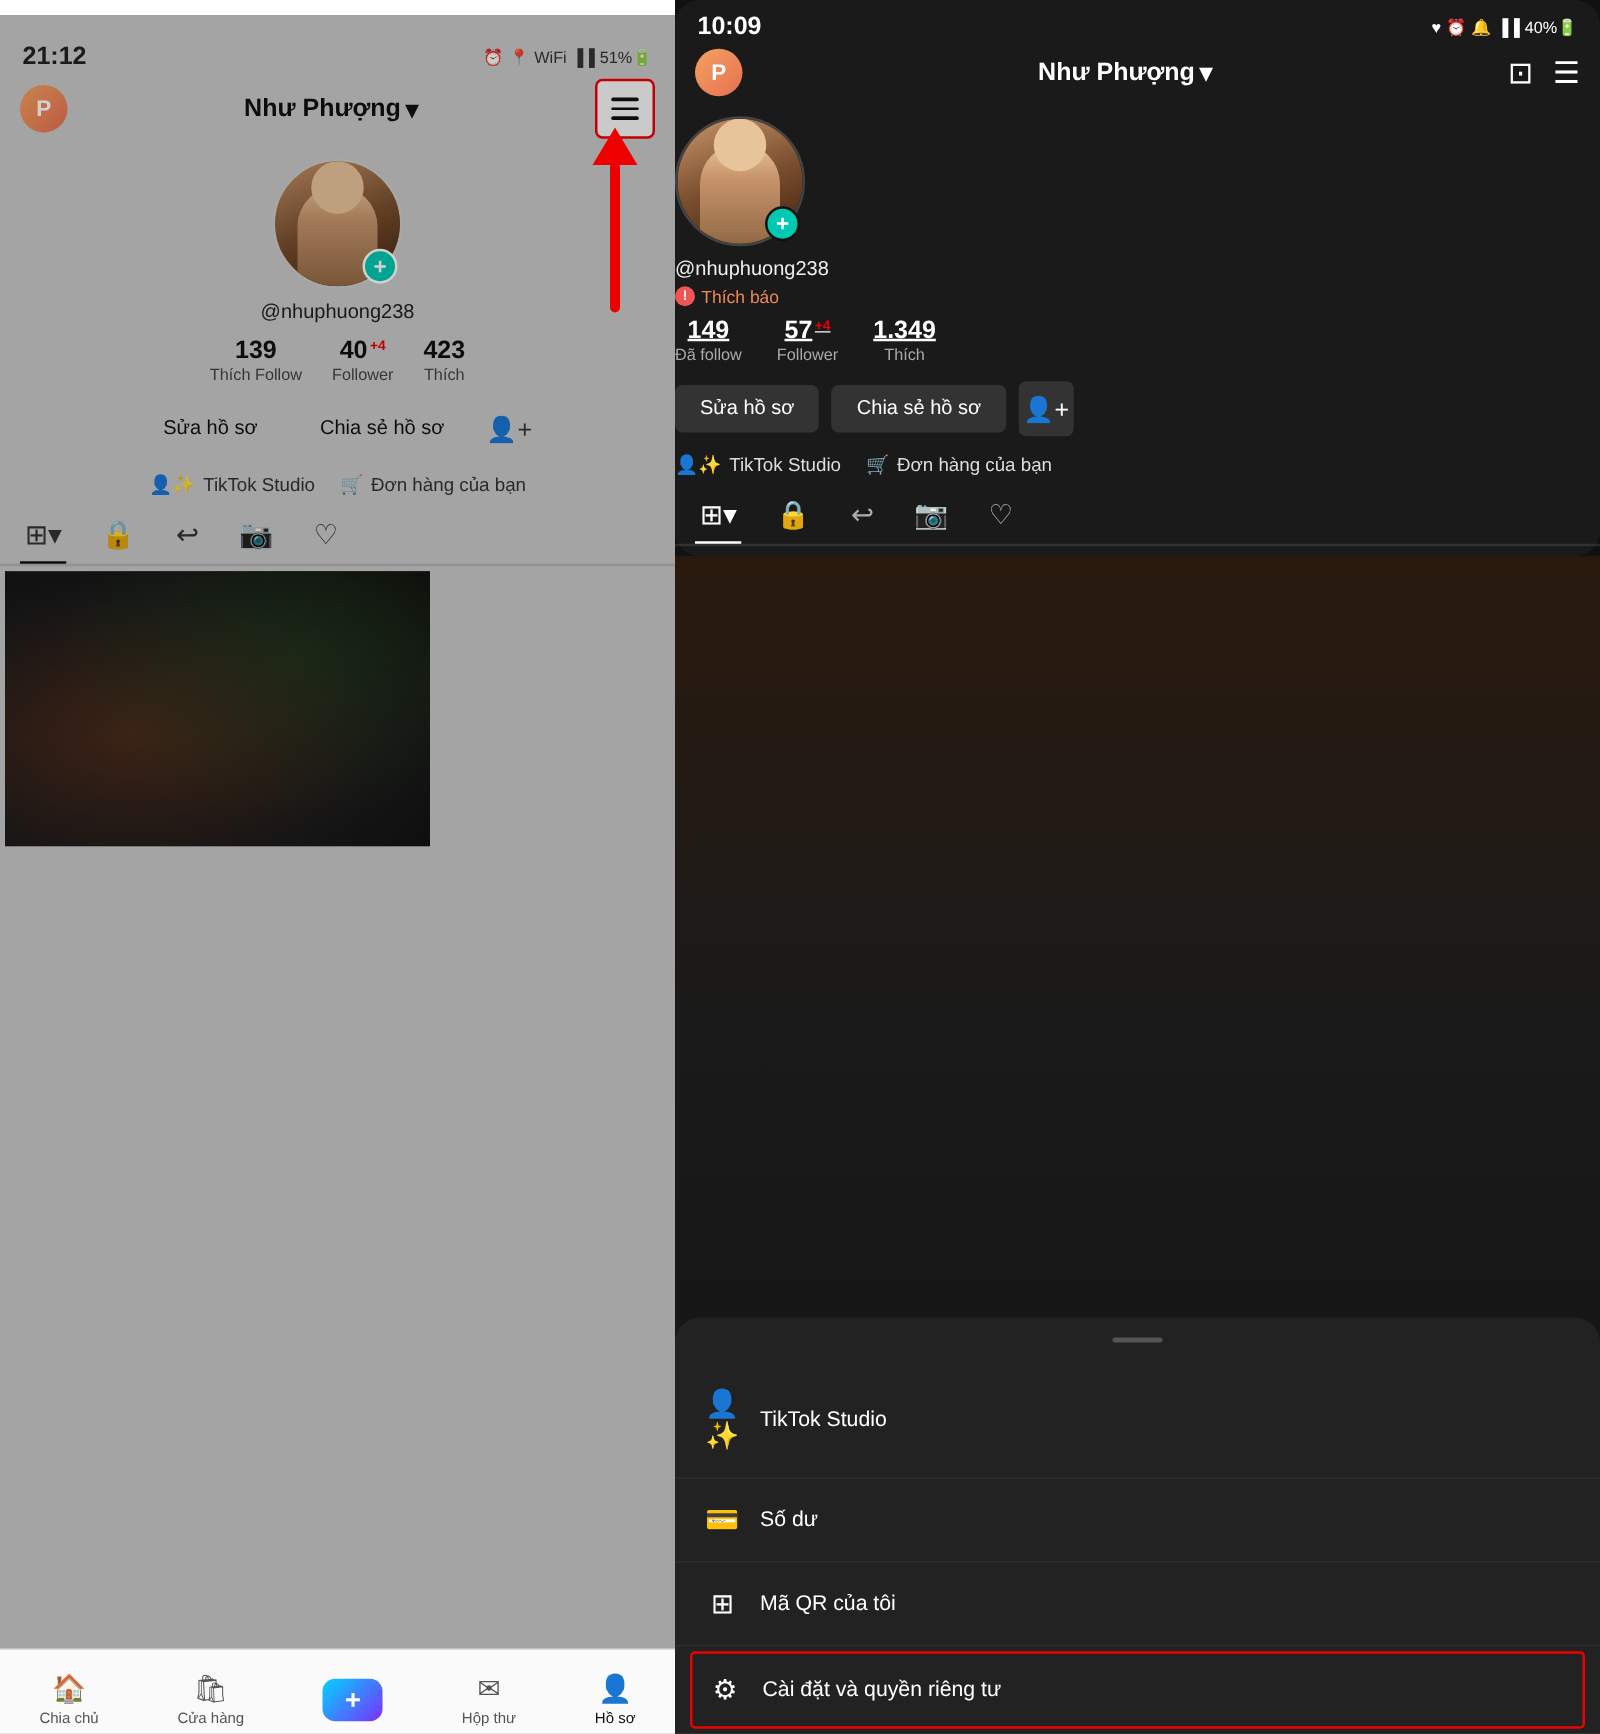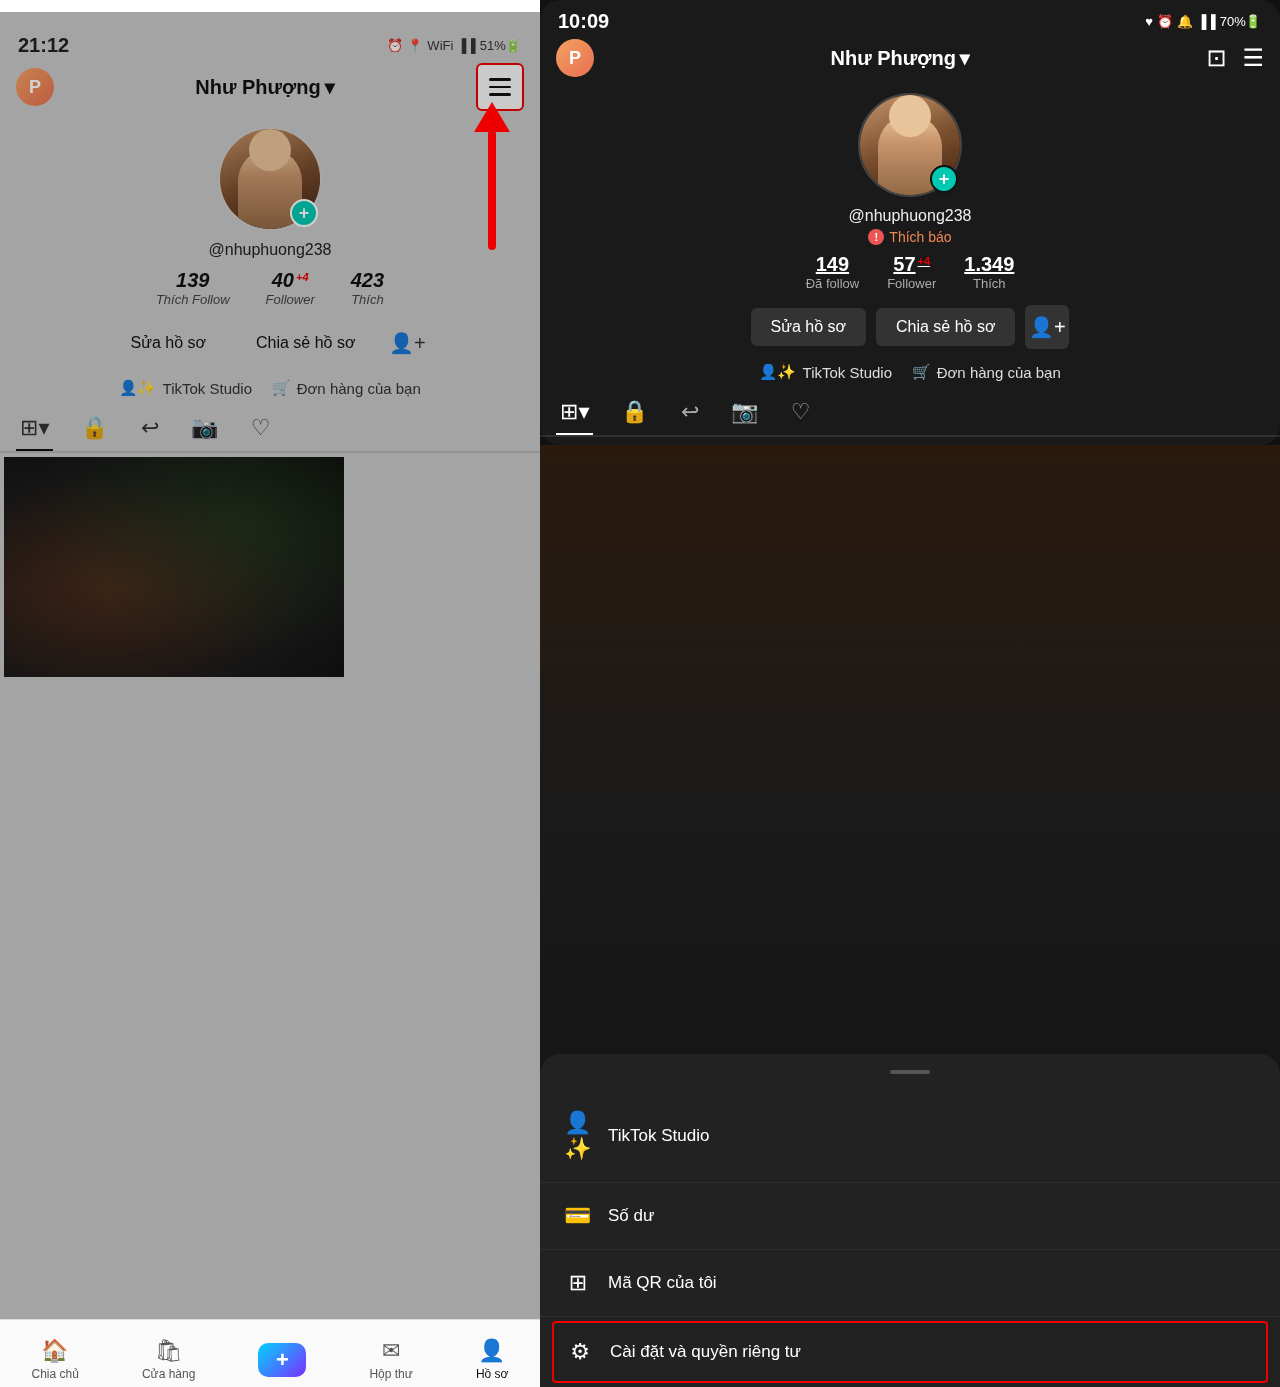--- a/index.html
+++ b/index.html
@@ -179,23 +179,22 @@
     }
 
     .username-at {
       font-size: 16px;
       color: #222;
       margin-bottom: 10px;
     }
 
     .stats-row {
       display: flex;
-      gap: 36px;
+      gap: 24px;
       margin-bottom: 14px;
-      font-style: italic;
     }
     .stat-item {
       display: flex;
       flex-direction: column;
       align-items: center;
     }
     .stat-num {
       font-size: 20px;
       font-weight: 700;
       color: #111;
@@ -377,21 +376,21 @@
       flex-direction: column;
       position: relative;
       overflow: hidden;
     }
 
     
     .right-profile-area {
       background: #1a1a1a;
       display: flex;
       flex-direction: column;
-      align-items: center;
+      align-items: flex-start;
       padding-bottom: 8px;
       border-radius: 20px;
     }
 
     .status-bar-right {
       width: 100%;
       padding: 10px 18px 6px;
       display: flex;
       align-items: center;
       justify-content: space-between;
@@ -809,21 +808,21 @@
 
   <div class="right-profile-area">
 
     <div class="status-bar-right">
       <span class="status-time-right">10:09</span>
       <div class="status-icons-right">
         <span>♥</span>
         <span>⏰</span>
         <span>🔔</span>
         <span>▐▐</span>
-        <span>70%🔋</span>
+        <span>40%🔋</span>
       </div>
     </div>
 
     <div class="header-right">
       <div class="avatar-small-dark">P</div>
       <div class="username-header-dark">
         <span>Như Phượng</span>
         <span>▾</span>
       </div>
       <div class="header-right-icons">

